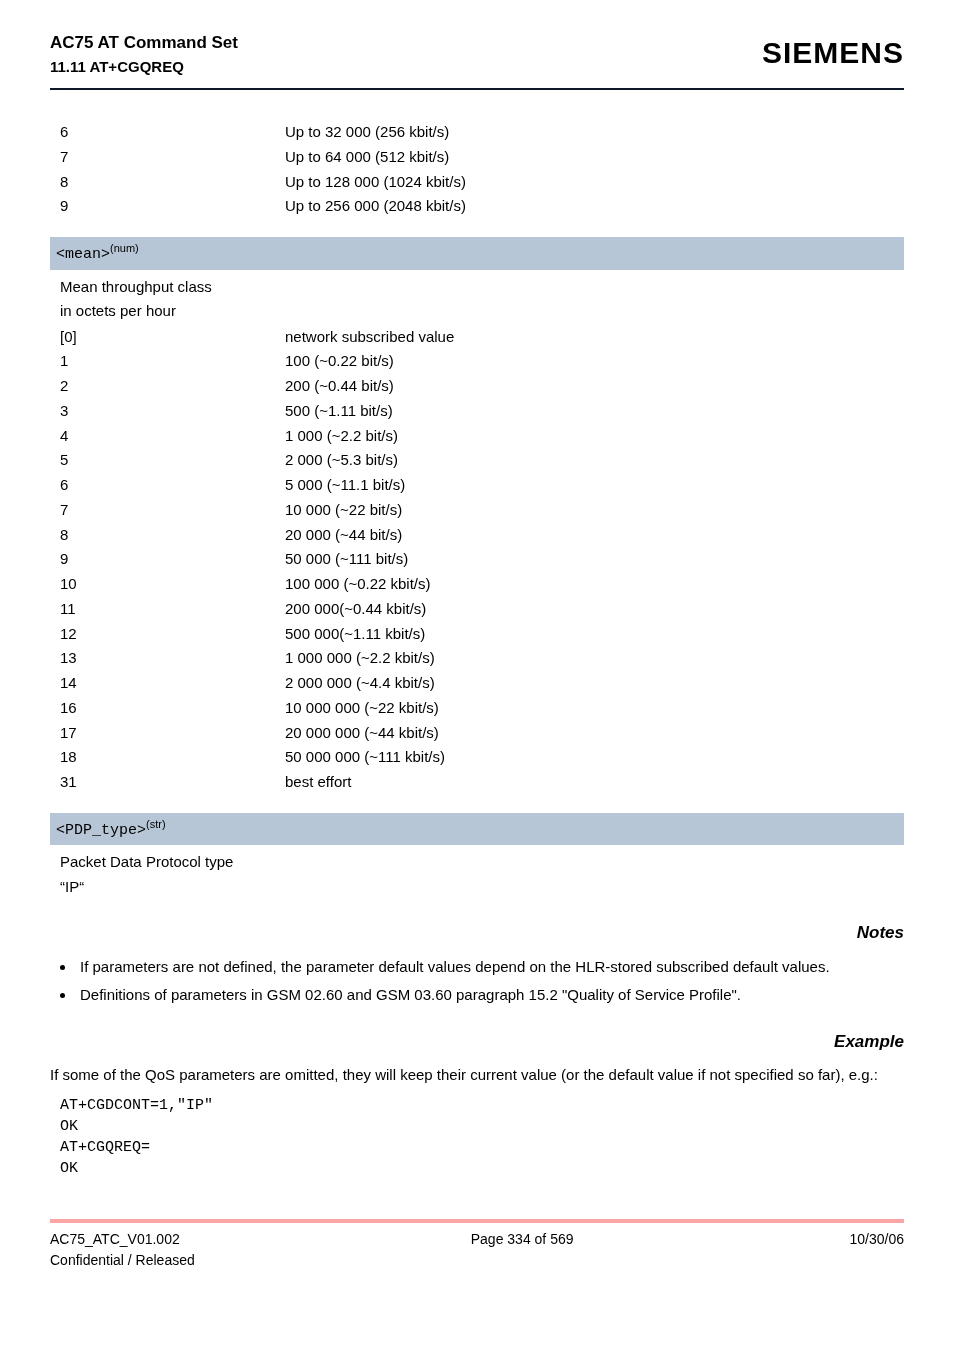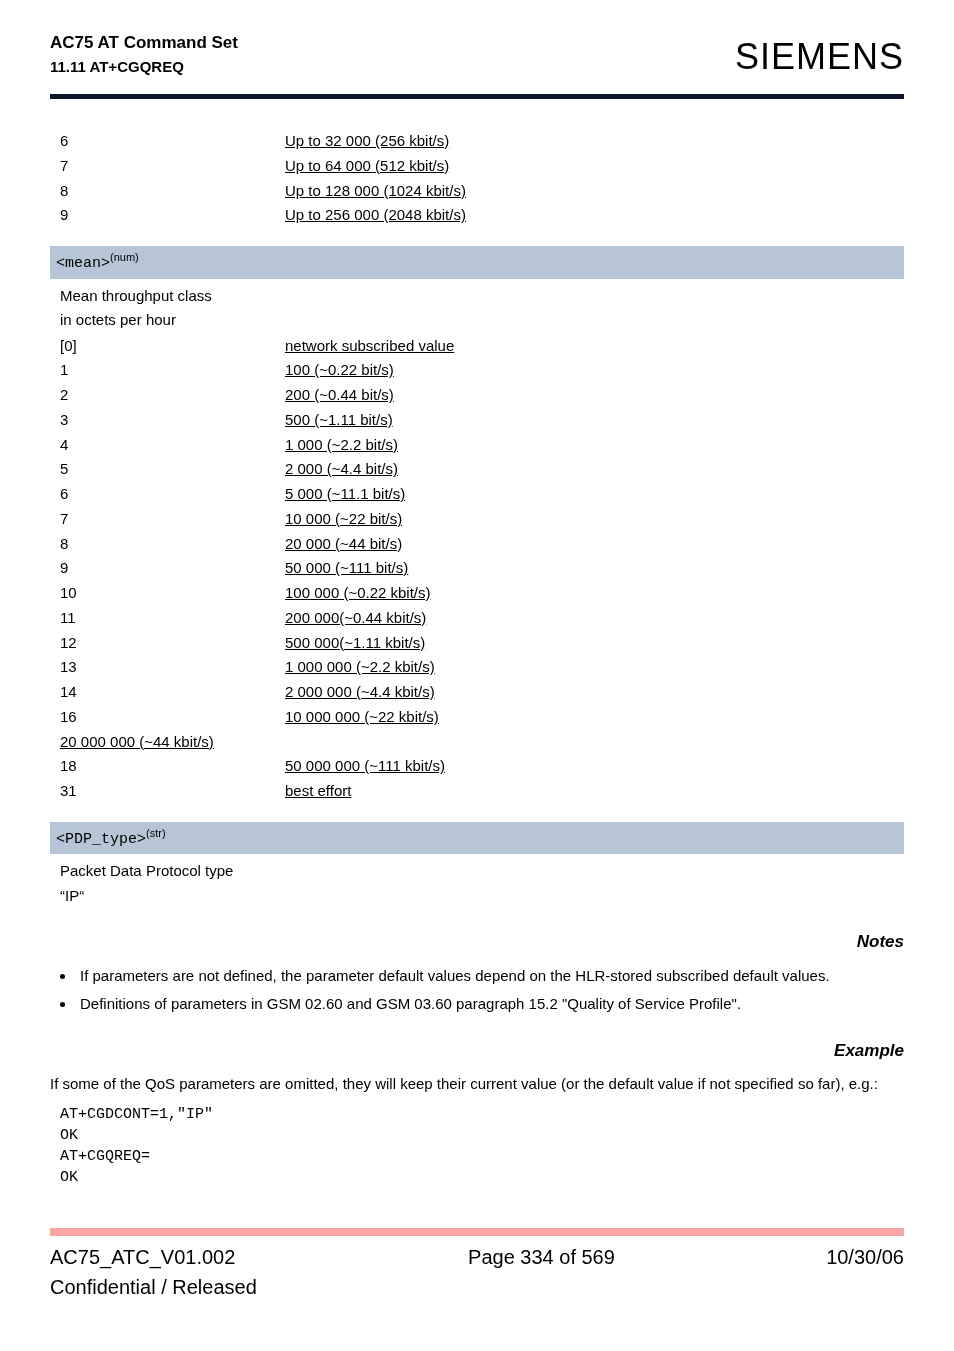--- a/index.html
+++ b/index.html
@@ -10,45 +10,45 @@
     background: #fff;
     width: 954px;
     margin: 0 auto;
     padding: 30px 50px 20px 50px;
     line-height: 1.5;
   }
   .header {
     display: flex;
     justify-content: space-between;
     align-items: flex-start;
-    border-bottom: 5px solid #0f172a;
+    border-bottom: 2px solid #0f172a;
     padding-bottom: 10px;
     margin-bottom: 30px;
   }
   .header-left { font-weight: bold; font-size: 17px; }
   .header-left .line2 { font-size: 15px; }
   .brand {
     font-family: Arial, sans-serif;
-    font-weight: 400;
-    font-size: 36px;
+    font-weight: 700;
+    font-size: 30px;
     letter-spacing: 1px;
   }
   .param-rows {
     margin-left: 10px;
     margin-bottom: 18px;
   }
   .param-row {
     display: flex;
     line-height: 1.65;
   }
   .param-key {
     width: 225px;
     flex-shrink: 0;
   }
-  .param-val { flex: 1; text-decoration: underline; }
+  .param-val { flex: 1; }
   .label-bar {
     background: #b7c6d6;
     padding: 3px 6px;
     margin-bottom: 6px;
     margin-top: 12px;
   }
   .label-code {
     font-family: "Courier New", monospace;
     font-size: 15px;
   }
@@ -78,26 +78,26 @@
   }
   .example-intro { margin-bottom: 8px; }
   pre.code {
     font-family: "Courier New", monospace;
     font-size: 15px;
     margin-left: 10px;
     line-height: 1.4;
     white-space: pre;
   }
   .footer {
-    border-top: 8px solid #fca5a5;
+    border-top: 4px solid #fca5a5;
     margin-top: 40px;
     padding-top: 6px;
     display: flex;
     justify-content: space-between;
-    font-size: 20px;
+    font-size: 14px;
   }
   .footer .fl { text-align: left; }
   .footer .fc { text-align: center; }
   .footer .fr { text-align: center; }
 </style>
 </head>
 <body>
 
 <div class="header">
   <div class="header-left">
@@ -147,21 +147,21 @@
     <div class="param-row">
       <div class="param-key">3</div>
       <div class="param-val">500 (~1.11 bit/s)</div>
     </div>
     <div class="param-row">
       <div class="param-key">4</div>
       <div class="param-val">1 000 (~2.2 bit/s)</div>
     </div>
     <div class="param-row">
       <div class="param-key">5</div>
-      <div class="param-val">2 000 (~4.4 bit/s)</div>
+      <div class="param-val">2 000 (~5.3 bit/s)</div>
     </div>
     <div class="param-row">
       <div class="param-key">6</div>
       <div class="param-val">5 000 (~11.1 bit/s)</div>
     </div>
     <div class="param-row">
       <div class="param-key">7</div>
       <div class="param-val">10 000 (~22 bit/s)</div>
     </div>
     <div class="param-row">
@@ -190,20 +190,21 @@
     </div>
     <div class="param-row">
       <div class="param-key">14</div>
       <div class="param-val">2 000 000 (~4.4 kbit/s)</div>
     </div>
     <div class="param-row">
       <div class="param-key">16</div>
       <div class="param-val">10 000 000 (~22 kbit/s)</div>
     </div>
     <div class="param-row">
+      <div class="param-key">17</div>
       <div class="param-val">20 000 000 (~44 kbit/s)</div>
     </div>
     <div class="param-row">
       <div class="param-key">18</div>
       <div class="param-val">50 000 000 (~111 kbit/s)</div>
     </div>
     <div class="param-row">
       <div class="param-key">31</div>
       <div class="param-val">best effort</div>
     </div>

